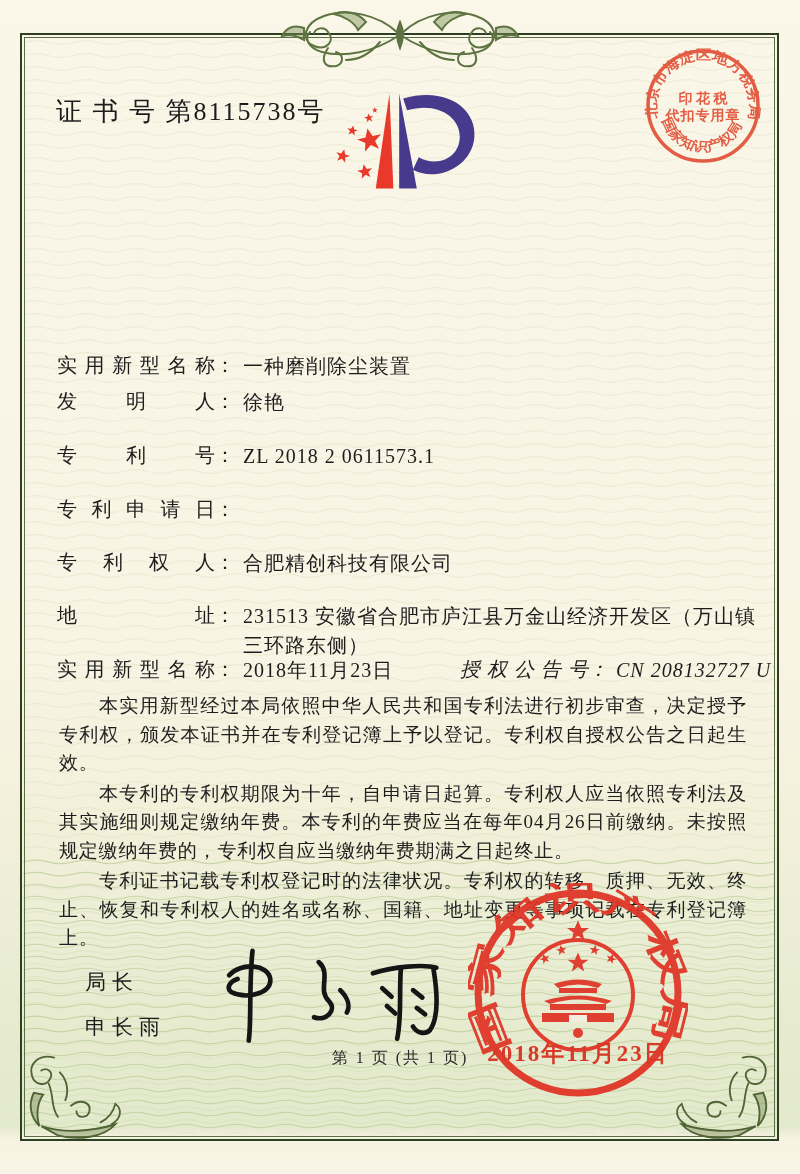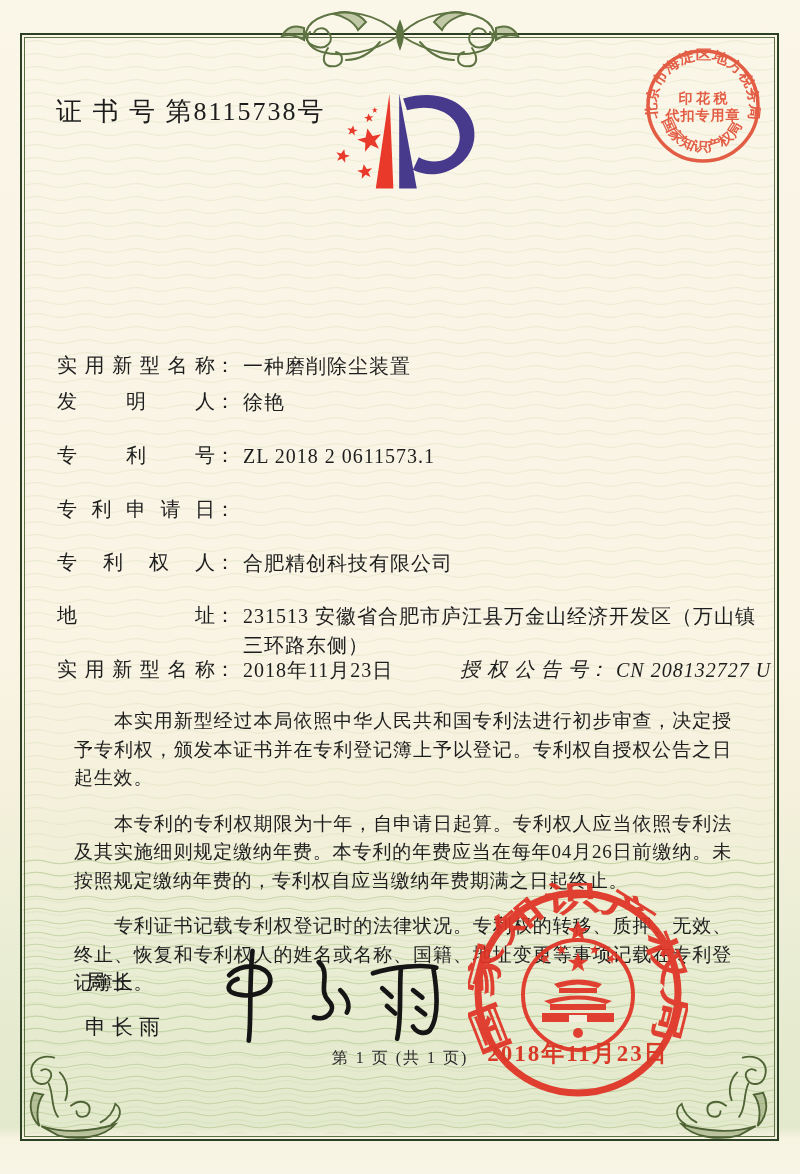--- a/index.html
+++ b/index.html
@@ -15,21 +15,21 @@
   .cert-no{position:absolute;left:56px;top:94px;font-size:26px;letter-spacing:2px;color:#1c1c1c;}
   .logo{position:absolute;left:318px;top:80px;}
   .title{position:absolute;left:0;right:0;top:212px;text-align:center;font-size:45px;font-weight:700;letter-spacing:14px;color:#181818;}
   .row{position:absolute;left:57px;display:flex;align-items:flex-start;font-size:20px;color:#1d1d1d;}
   .flabel{display:inline-block;width:158px;text-align:justify;text-align-last:justify;font-weight:500;}
   .flabel.compact{width:128px;}
   .fcolon{display:inline-block;margin-right:8px;font-weight:500;}
   .fvalue{white-space:pre-line;letter-spacing:1px;max-width:520px;line-height:29px;}
   .row2{position:absolute;display:flex;font-size:20px;color:#1d1d1d;font-style:italic;}
   .paras{position:absolute;left:57px;width:692px;top:690px;font-size:19px;line-height:28.5px;letter-spacing:.8px;color:#1e1e1e;text-align:justify;}
-  .paras p{margin:17px;text-indent:2.1em;}
+  .paras p{margin:2px;text-indent:2.1em;}
   .signer{position:absolute;left:85px;top:968px;font-size:21px;letter-spacing:6px;color:#1c1c1c;}
   .signer div{margin-bottom:17px;}
   .signature{position:absolute;left:200px;top:936px;}
   .seal{position:absolute;left:468px;top:883px;opacity:.93;}
   .seal-date{position:absolute;left:473px;top:1038px;width:210px;text-align:center;font-size:23px;font-weight:600;letter-spacing:2px;color:#d93a28;}
   .tax-stamp{position:absolute;left:641px;top:44px;opacity:.88;}
   .footer{position:absolute;left:0;right:0;top:1048px;text-align:center;font-size:16px;letter-spacing:2px;color:#2a2a2a;}
   svg text{font-family:"Liberation Serif","DejaVu Serif",serif;}
 </style>
 </head>

